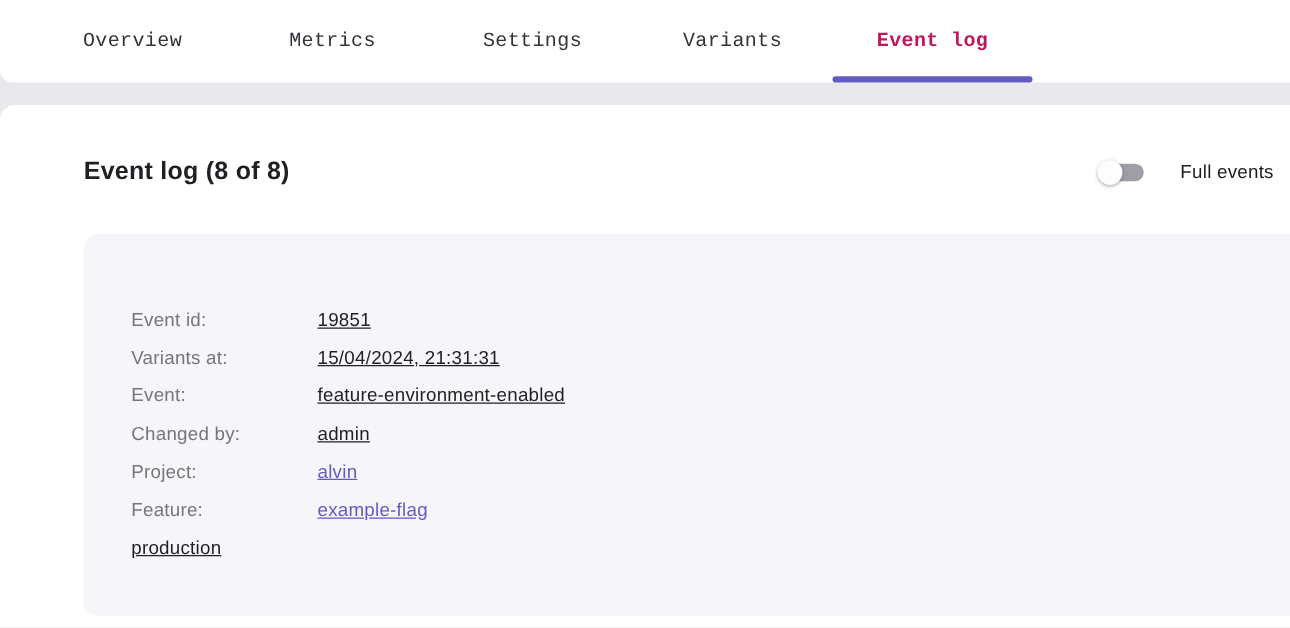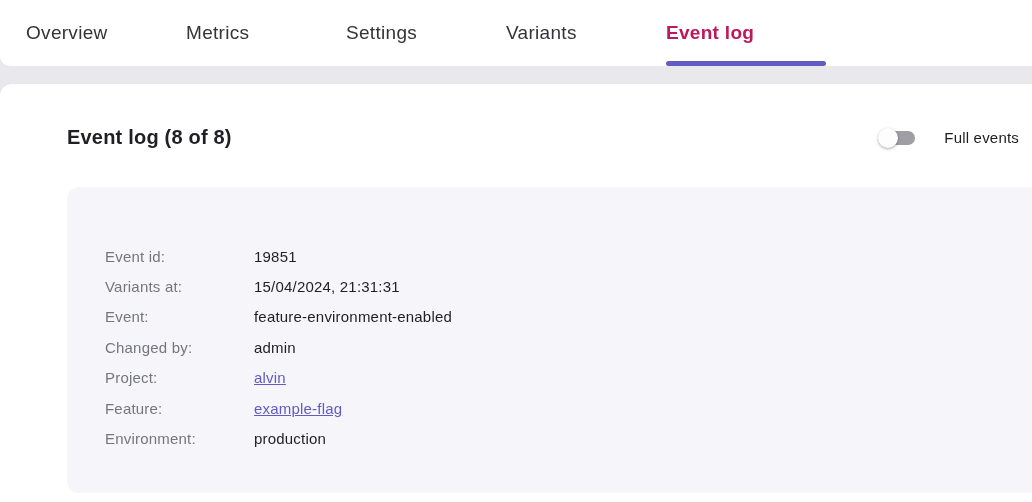--- a/index.html
+++ b/index.html
@@ -35,26 +35,26 @@
     display: flex;
     margin-left: 26px;
     height: 100%;
   }
   .tab {
     position: relative;
     width: 160px;
     height: 100%;
     display: flex;
     align-items: center;
-    justify-content: flex-start;
+    justify-content: center;
     background: none;
     border: none;
     padding: 0;
-    font-family: Liberation Sans, sans-serif;
-    font-size: 19px;
+    font-family: Liberation Mono, monospace;
+    font-size: 16px;
     letter-spacing: 0.3px;
     color: #33333a;
     cursor: pointer;
   }
   .tab.active {
     font-weight: bold;
     color: #be185d;
   }
   .tab .indicator {
     position: absolute;
@@ -131,20 +131,21 @@
     font-size: 15px;
     letter-spacing: 0.2px;
   }
   .row-label {
     width: 149px;
     flex: 0 0 149px;
     color: var(--label-gray);
   }
   .row-value {
     color: var(--text-dark);
+    text-decoration: underline;
   }
   a.row-value {
     color: var(--accent-purple);
     text-decoration: underline;
     cursor: pointer;
   }
 </style>
 </head>
 <body>
 
@@ -200,18 +201,17 @@
         </div>
         <div class="row">
           <span class="row-label">Project:</span>
           <a class="row-value">alvin</a>
         </div>
         <div class="row">
           <span class="row-label">Feature:</span>
           <a class="row-value">example-flag</a>
         </div>
         <div class="row">
-          <span class="row-label">Environment:</span>
           <span class="row-value">production</span>
         </div>
       </div>
   </section>
 </main>
 
 </body></html>

